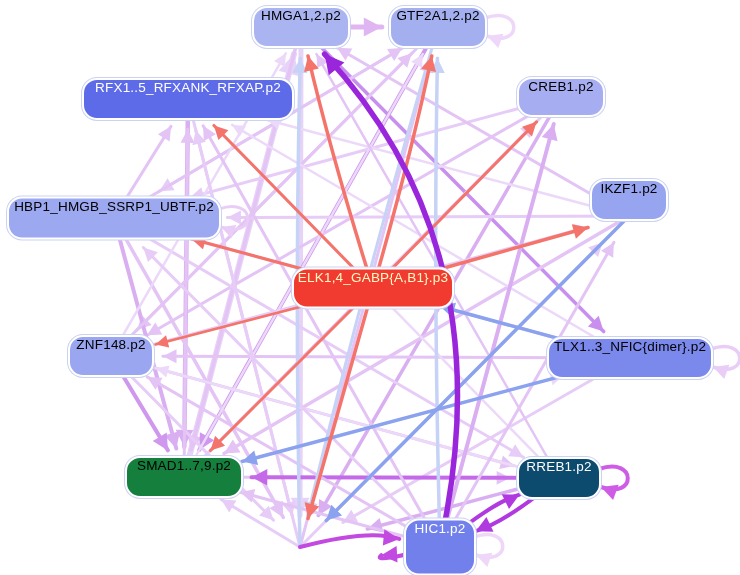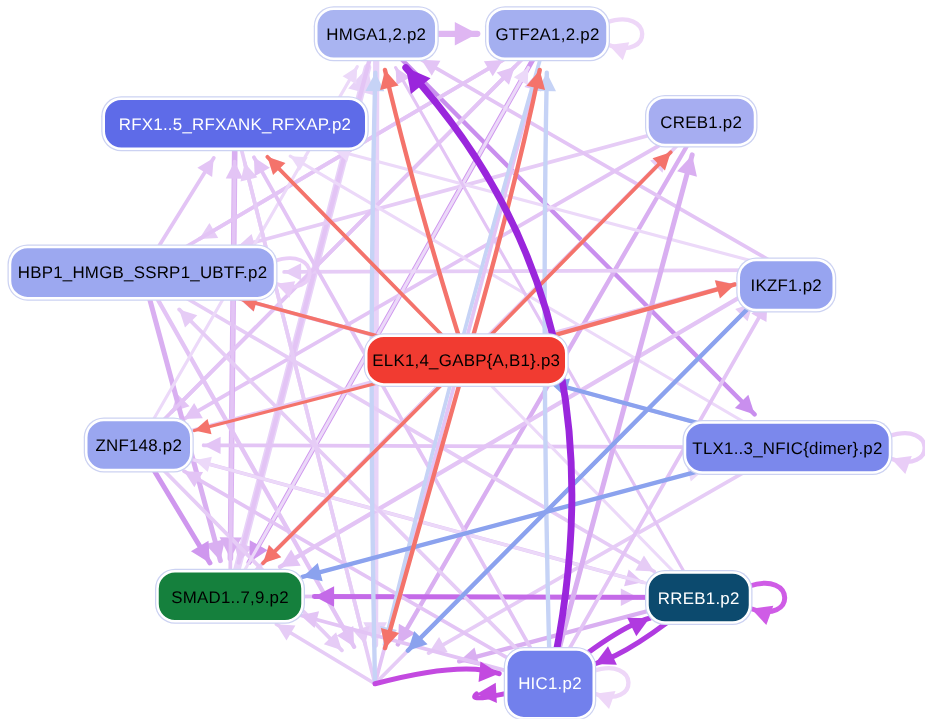--- a/index.html
+++ b/index.html
@@ -1,21 +1,21 @@
 <!DOCTYPE html>
 <html><head>
 <meta charset="utf-8">
 <style>
   html,body{margin:0;padding:0;background:#ffffff;}
   body{width:740px;height:575px;overflow:hidden;font-family:"Liberation Sans",sans-serif;}
   .canvas{position:relative;width:740px;height:575px;background:#ffffff;}
   .canvas svg{position:absolute;left:0;top:0;}
   .node{
     position:absolute;
-    display:flex;align-items:center;justify-content:center;
+    display:flex;align-items:flex-start;justify-content:center;
     box-sizing:border-box;
     transform:translate(-50%,-50%);
     border:2px solid #ffffff;
     border-radius:15px;
     box-shadow:0 0 0 1px #ccd2f2;
     font-size:13.5px;
     letter-spacing:0.2px;
     white-space:nowrap;
     cursor:pointer;
     z-index:2;
@@ -193,24 +193,24 @@
     </div>
   <div class="node" style="left: 188px; top: 99px; width: 212px; height: 42px; background: rgb(94, 107, 232); color: rgb(255, 255, 255);">
       <span>RFX1..5_RFXANK_RFXAP.p2</span>
     </div>
   <div class="node" style="left: 561px; top: 97px; width: 88px; height: 40px; background: rgb(166, 173, 241); color: rgb(0, 0, 0);">
       <span>CREB1.p2</span>
     </div>
   <div class="node" style="left: 114px; top: 218px; width: 214px; height: 43px; background: rgb(156, 168, 240); color: rgb(0, 0, 0);">
       <span>HBP1_HMGB_SSRP1_UBTF.p2</span>
     </div>
-  <div class="node" style="left: 629px; top: 228px; width: 78px; height: 42px; background: rgb(151, 164, 240); color: rgb(0, 0, 0);">
+  <div class="node" style="left: 629px; top: 200px; width: 78px; height: 42px; background: rgb(151, 164, 240); color: rgb(0, 0, 0);">
       <span>IKZF1.p2</span>
     </div>
-  <div class="node" style="left: 373px; top: 288px; width: 162px; height: 41px; background: rgb(241, 59, 49); color: #000000;">
+  <div class="node" style="left: 373px; top: 288px; width: 162px; height: 41px; background: rgb(241, 59, 49); color: #fef9c3;">
       <span>ELK1,4_GABP{A,B1}.p3</span>
     </div>
   <div class="node" style="left: 111px; top: 356px; width: 86px; height: 42px; background: rgb(154, 166, 240); color: rgb(0, 0, 0);">
       <span>ZNF148.p2</span>
     </div>
   <div class="node" style="left: 630px; top: 358px; width: 166px; height: 42px; background: rgb(123, 136, 236); color: rgb(0, 0, 0);">
       <span>TLX1..3_NFIC{dimer}.p2</span>
     </div>
   <div class="node" style="left: 184px; top: 477px; width: 118px; height: 42px; background: #15803d; color: rgb(0, 0, 0);">
       <span>SMAD1..7,9.p2</span>

